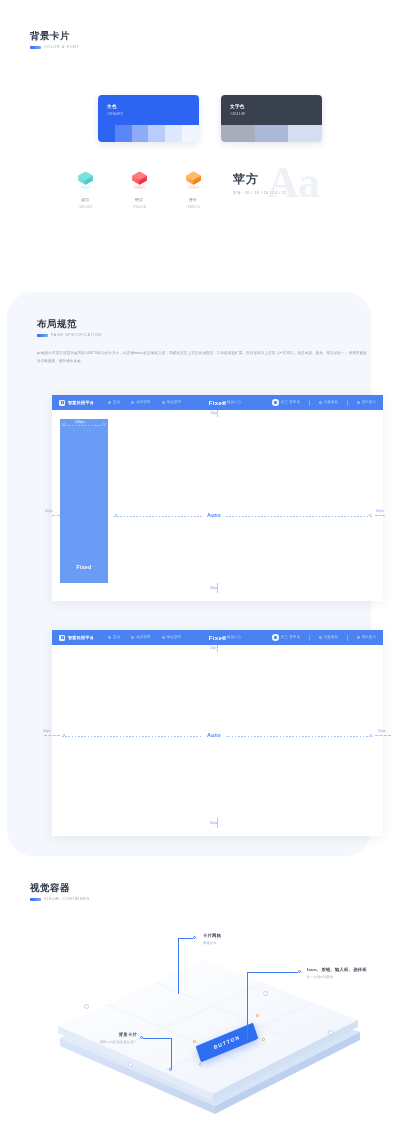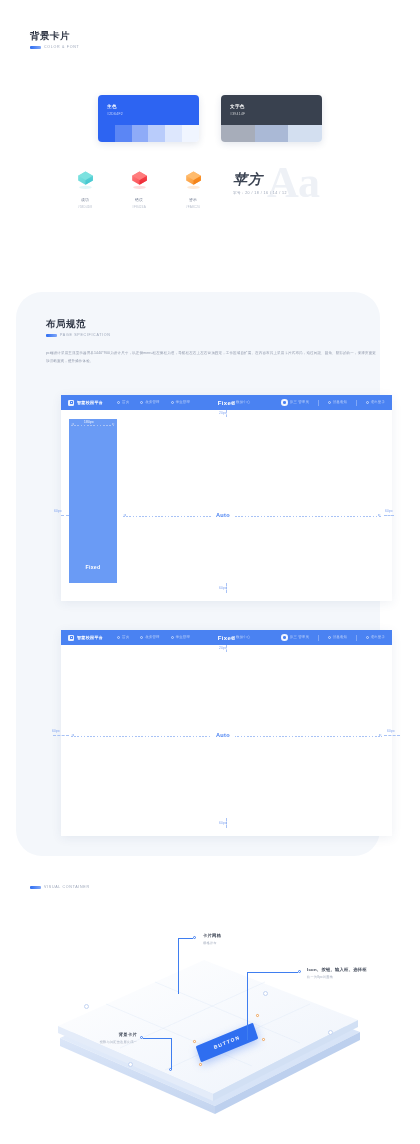--- a/index.html
+++ b/index.html
@@ -77,31 +77,31 @@
     padding-top: 2px;
   }
   .type-ghost {
     position: absolute; top: -9px; left: 50%;
     transform: translateX(-50%);
     font-size: 44px; font-weight: bold; color: #eef1f6;
     line-height: 44px; letter-spacing: -1px; user-select: none;
     font-family: "Liberation Serif", serif;
   }
   .type-name {
-    position: relative; font-size: 14px; font-weight: bold;
-    color: #3c4453; line-height: 14px; letter-spacing: 1px; font-style: italic;
+    position: relative; font-size: 12px; font-weight: bold;
+    color: #3c4453; line-height: 14px; letter-spacing: 1px;
   }
   .type-sizes {
     position: relative; font-size: 3.6px; color: #98a2b5;
     margin-top: 5px; line-height: 5px; letter-spacing: .45px;
   }
 
   
   #block-layout {
-    position: absolute; top: 292px; left: 16px;
+    position: absolute; top: 292px; left: 7px;
     width: 364px; height: 564px;
     background: #f4f7fb;
     border-top-left-radius: 26px; border-top-right-radius: 26px;
     border-bottom-left-radius: 26px; border-bottom-right-radius: 26px;
   }
   .layout-desc {
     margin: 12px 30px 0 30px; width: 330px;
     font-size: 3.5px; line-height: 7.5px; color: #8c95a8;
     letter-spacing: .15px; text-align: justify;
   }
@@ -504,20 +504,21 @@
 
     <div class="meas-v" style="left:165px; top:188px; height:10px;"></div>
     <div class="meas-label" style="left:158px; top:191px;">60px</div>
   </div>
 
 </div>
 
 <div id="block-visual">
 
   <div class="sec-head">
+    <div class="sec-title">视觉容器</div>
     <div class="sec-sub-row">
       <span class="sec-dash"></span>
       <span class="sec-sub">VISUAL CONTAINER</span>
     </div>
   </div>
 
   <div class="iso-stage">
 
     
     <svg width="420" height="230" viewBox="0 0 420 230">

